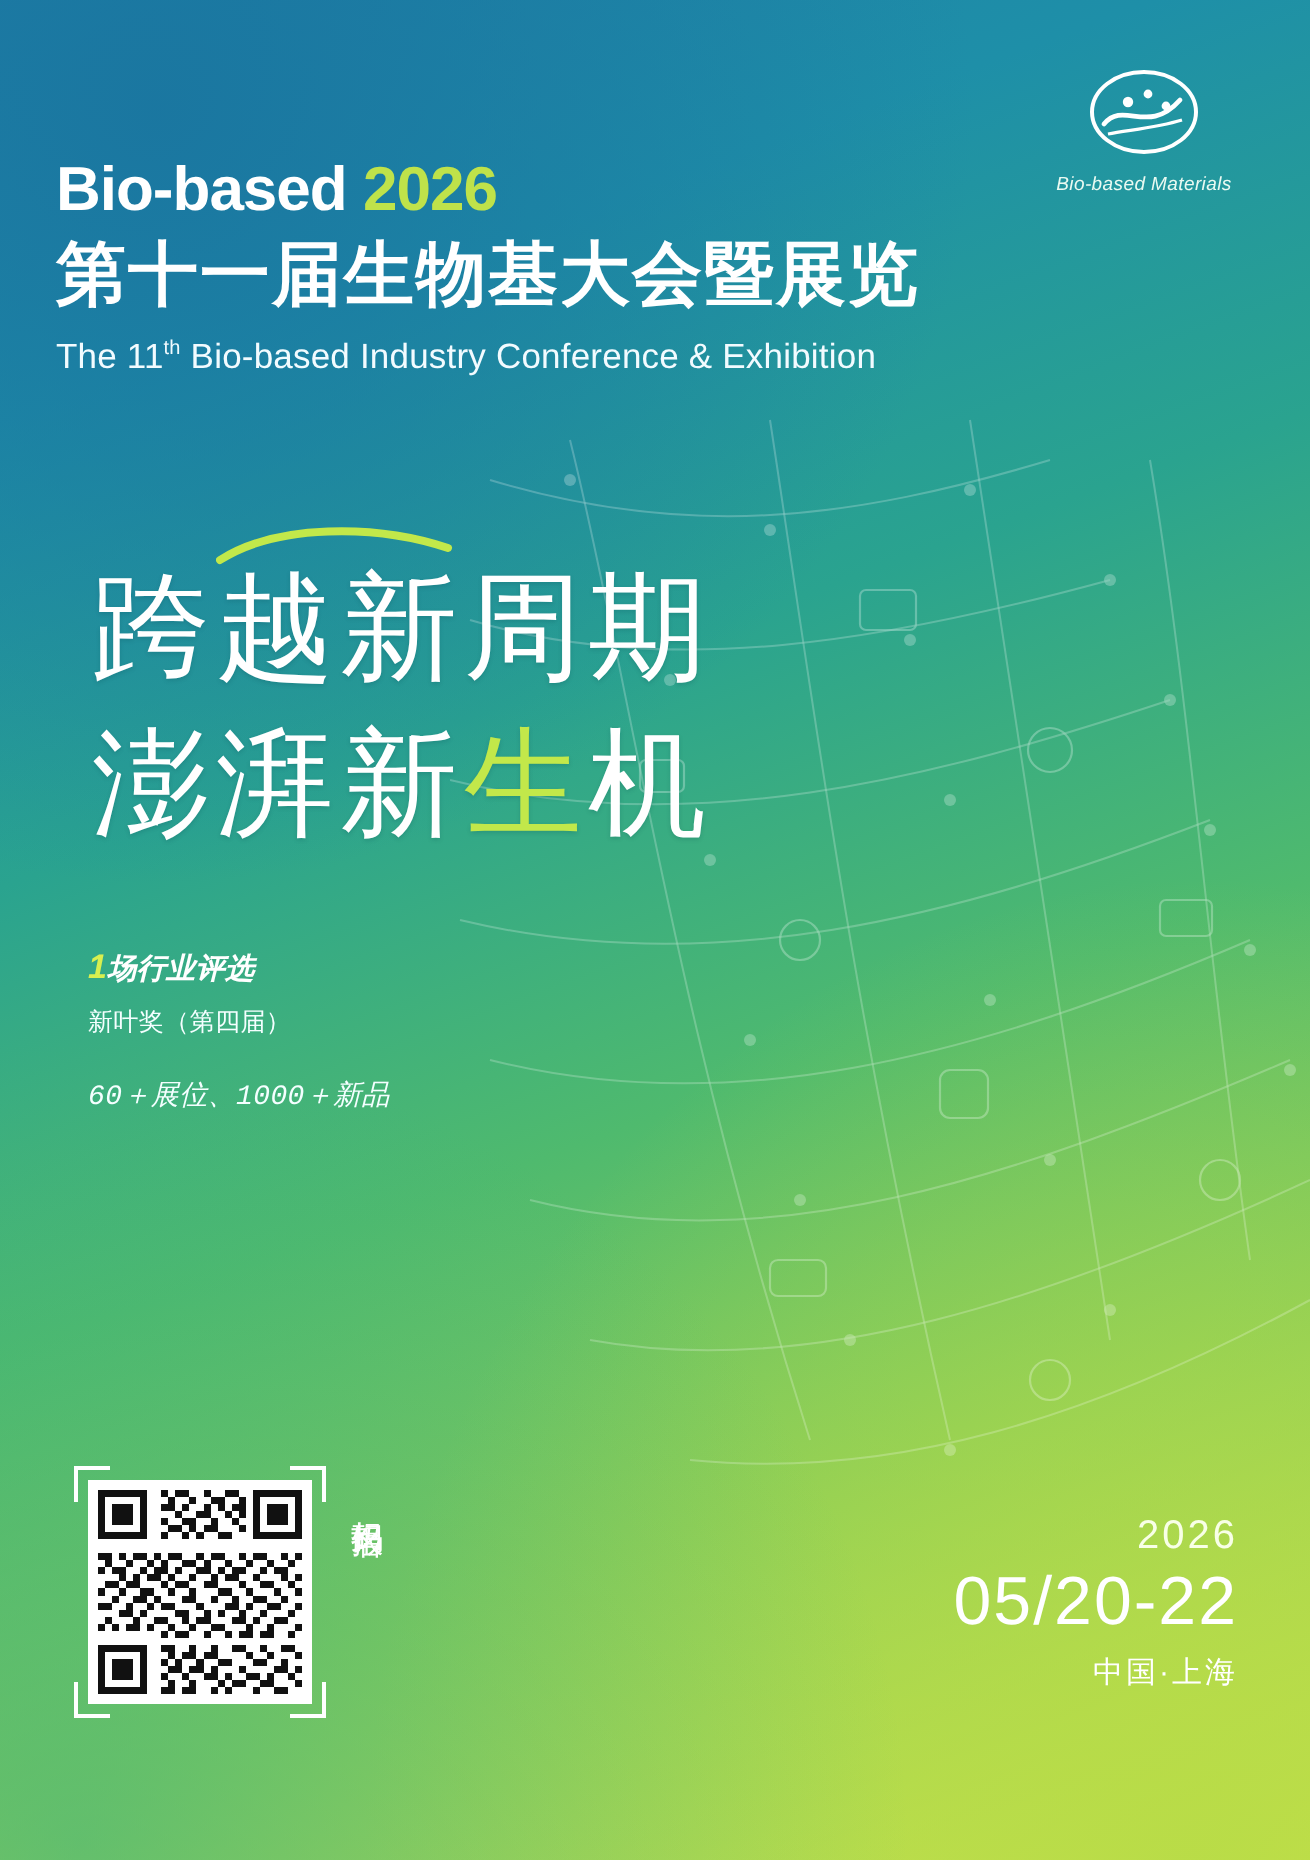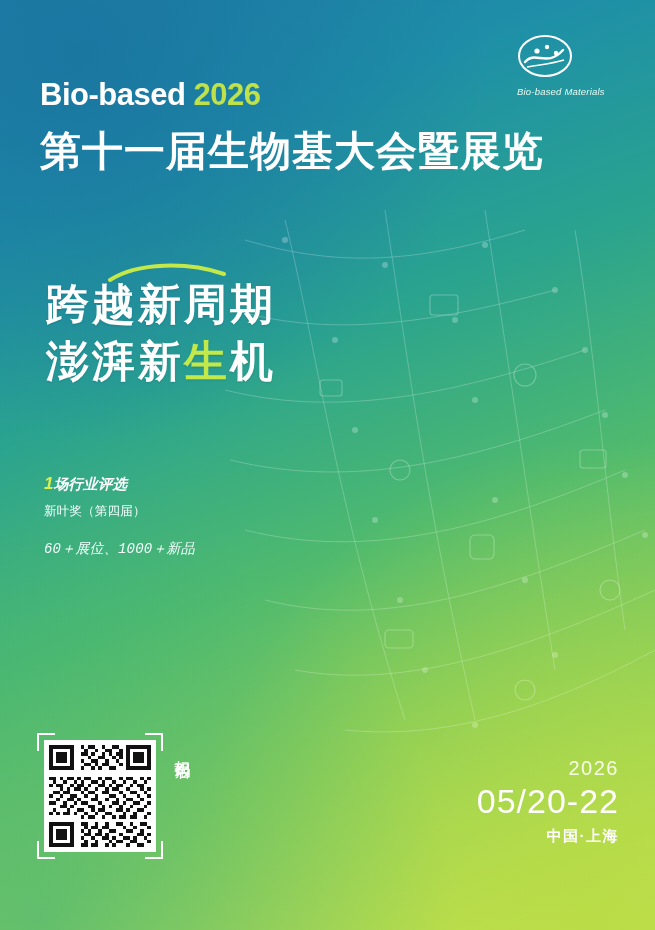--- a/index.html
+++ b/index.html
@@ -48,55 +48,56 @@
     opacity: 0.5;
     pointer-events: none;
   }
 
   
   .logo {
     position: absolute;
     right: 28px;
     top: 34px;
     width: 110px;
+    text-align: center;
     color: #ffffff;
   }
   .logo-mark {
     width: 56px;
     height: 44px;
     margin: 0 auto 4px auto;
   }
   .logo-text {
     font-size: 9.5px;
     letter-spacing: 0.2px;
     font-style: italic;
     color: #eafaf2;
   }
 
   
   .header {
     position: absolute;
-    left: 40px;
+    left: 28px;
     top: 78px;
     color: #ffffff;
   }
   .h-line1 {
     font-size: 31px;
     font-weight: bold;
     letter-spacing: -0.5px;
     line-height: 1.1;
   }
   .h-line1 .year {
     color: #bfe24a;
   }
   .h-line2 {
-    font-size: 41px;
+    font-size: 35px;
     font-weight: bold;
     letter-spacing: 1px;
-    margin-top: 16px;
+    margin-top: 6px;
     line-height: 1.15;
   }
   .h-line3 {
     font-size: 17.5px;
     margin-top: 10px;
     letter-spacing: 0.1px;
     color: #f2fbff;
     font-weight: 500;
   }
   .h-line3 sup {
@@ -104,22 +105,22 @@
   }
 
   
   .slogan {
     position: absolute;
     left: 46px;
     top: 276px;
     color: #ffffff;
   }
   .slogan-row {
-    font-size: 43px;
-    font-weight: bold;
+    font-size: 59px;
+    font-weight: normal;
     letter-spacing: 3px;
     line-height: 1.32;
     text-shadow: 0 1px 2px rgba(0,60,70,0.18);
   }
   .slogan-row .hl {
     color: #c2e84a;
   }
   .slogan-swoosh {
     position: absolute;
     left: 62px;
@@ -216,21 +217,20 @@
     font-size: 34px;
     letter-spacing: 1px;
     margin-top: 2px;
     color: #ffffff;
   }
   .date-loc {
     font-size: 15px;
     margin-top: 6px;
     letter-spacing: 1.5px;
     color: #ffffff;
-    font-weight: bold;
   }
 
   
   .footer {
     position: absolute;
     left: 44px;
     bottom: 42px;
     color: #ffffff;
     font-size: 12.5px;
     letter-spacing: 0.3px;
@@ -305,20 +305,23 @@
     </svg>
     <div class="logo-text">Bio-based Materials</div>
   </div>
 
   <div class="header">
     <div class="h-line1">
       <span>Bio-based</span>
       <span class="year">2026</span>
     </div>
     <div class="h-line2">第十一届生物基大会暨展览</div>
+    <div class="h-line3">
+      <span>The 11</span><sup>th</sup><span> Bio-based Industry Conference &amp; Exhibition</span>
+    </div>
   </div>
 
   <div class="slogan">
     <svg class="slogan-swoosh" viewBox="0 0 120 26">
       <path d="M2 20 C30 2 80 2 116 14" stroke="#c2e84a" stroke-width="4" fill="none" stroke-linecap="round"></path>
     </svg>
     <div class="slogan-row">
       <span>跨越新</span><span>周期</span>
     </div>
     <div class="slogan-row">

